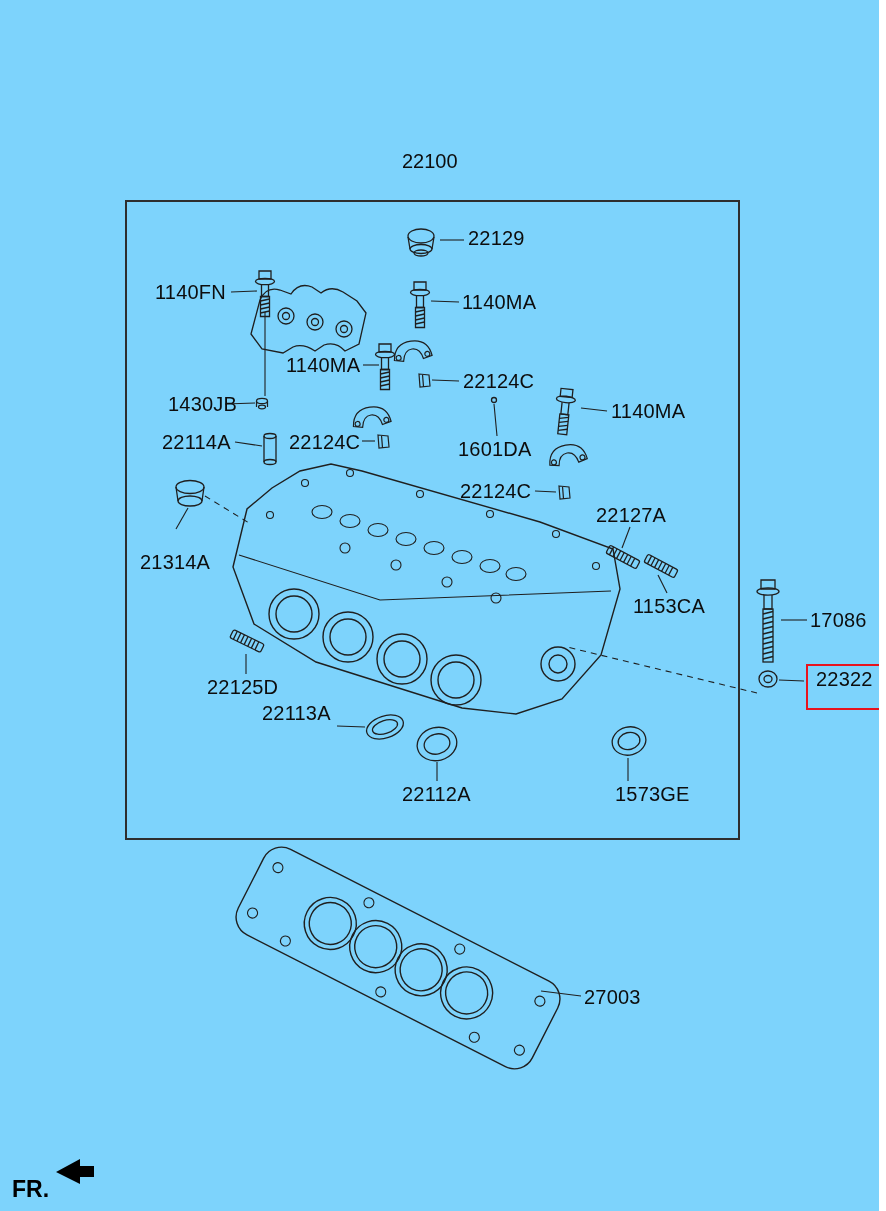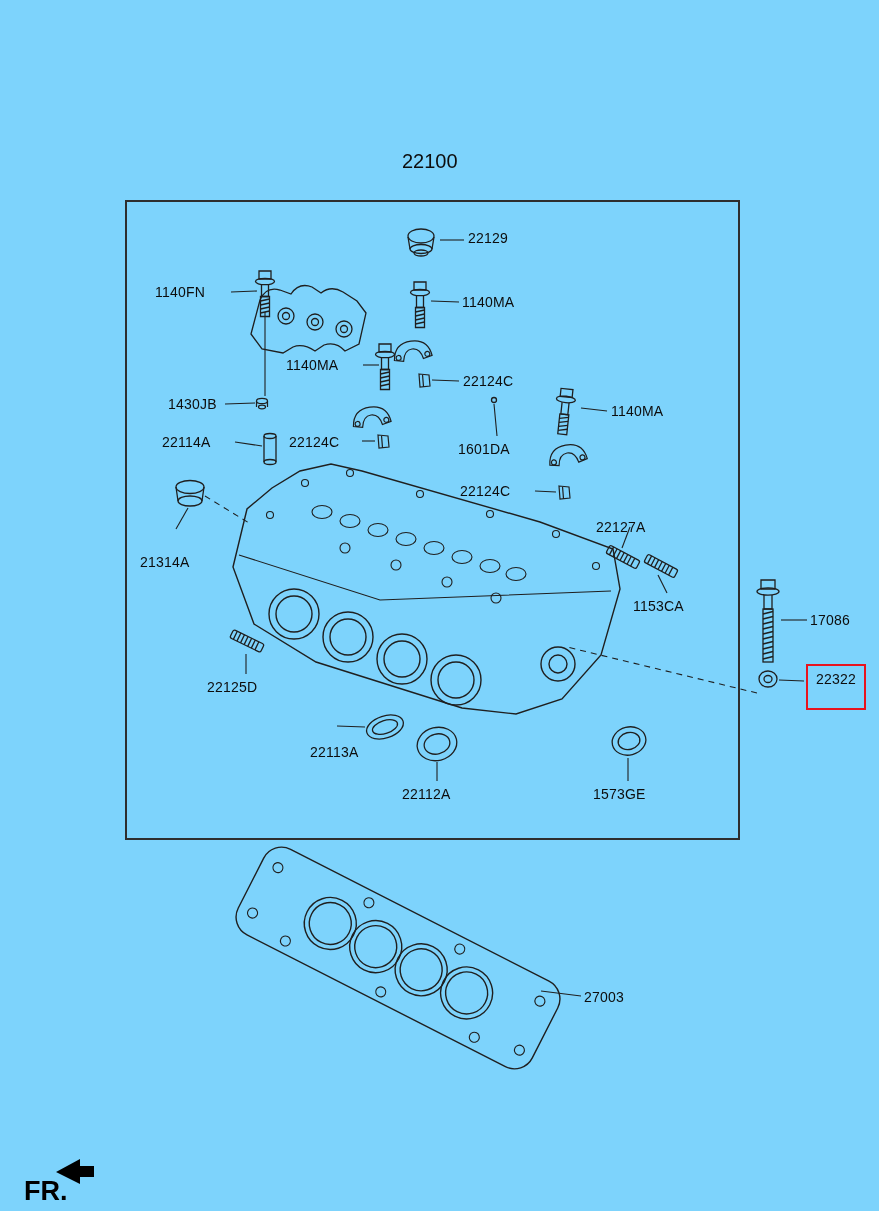--- a/index.html
+++ b/index.html
@@ -14,42 +14,42 @@
   }
   .art { position:absolute; left:0; top:0; }
   .assembly-box {
     position:absolute;
     left:125px; top:200px;
     width:615px; height:640px;
     border:2px solid #2e2e2e;
   }
   .part-label {
     position:absolute;
-    font-size:14px;
+    font-size:20px;
     line-height:22px;
     color:#0d0d0d;
     white-space:nowrap;
     letter-spacing:0.2px;
     z-index:3;
   }
   .assembly-label {
     position:absolute;
     font-size:20px;
     color:#0d0d0d;
     white-space:nowrap;
     z-index:3;
   }
   .highlight-box {
     border:2px solid #e8131d;
     padding:2px 8px 18px 8px;
   }
   .fr-label {
     position:absolute;
-    left:24px; top:1176px;
-    font-size:27px;
+    left:12px; top:1176px;
+    font-size:23px;
     font-weight:bold;
     color:#000;
     z-index:3;
   }
 </style>
 </head>
 <body>
 
 <div class="canvas">
 
@@ -290,25 +290,25 @@
   <div class="part-label" style="left:462px; top:291px;">1140MA</div>
   <div class="part-label" style="left:286px; top:354px;">1140MA</div>
   <div class="part-label" style="left:463px; top:370px;">22124C</div>
   <div class="part-label" style="left:155px; top:393px;margin-left:13px;">1430JB</div>
   <div class="part-label" style="left:611px; top:400px;">1140MA</div>
   <div class="part-label" style="left:162px; top:431px;">22114A</div>
   <div class="part-label" style="left:289px; top:431px;">22124C</div>
   <div class="part-label" style="left:458px; top:438px;">1601DA</div>
   <div class="part-label" style="left:460px; top:480px;">22124C</div>
   <div class="part-label" style="left:140px; top:531px;margin-top:20px;">21314A</div>
-  <div class="part-label" style="left:596px; top:516px;">22127A</div>
+  <div class="part-label" style="left:596px; top:504px;">22127A</div>
   <div class="part-label" style="left:633px; top:595px;">1153CA</div>
   <div class="part-label" style="left:810px; top:609px;">17086</div>
   <div class="part-label highlight-box" style="left:806px; top:664px;">22322</div>
   <div class="part-label" style="left:207px; top:676px;">22125D</div>
-  <div class="part-label" style="left:262px; top:741px;margin-left:48px;">22113A</div>
+  <div class="part-label" style="left:262px; top:702px;">22113A</div>
   <div class="part-label" style="left:402px; top:783px;">22112A</div>
-  <div class="part-label" style="left:593px; top:783px;">1573GE</div>
+  <div class="part-label" style="left:615px; top:783px;">1573GE</div>
   <div class="part-label" style="left:584px; top:986px;">27003</div>
 
   <div class="fr-label">FR.</div>
 
 </div>
 
 </body></html>

